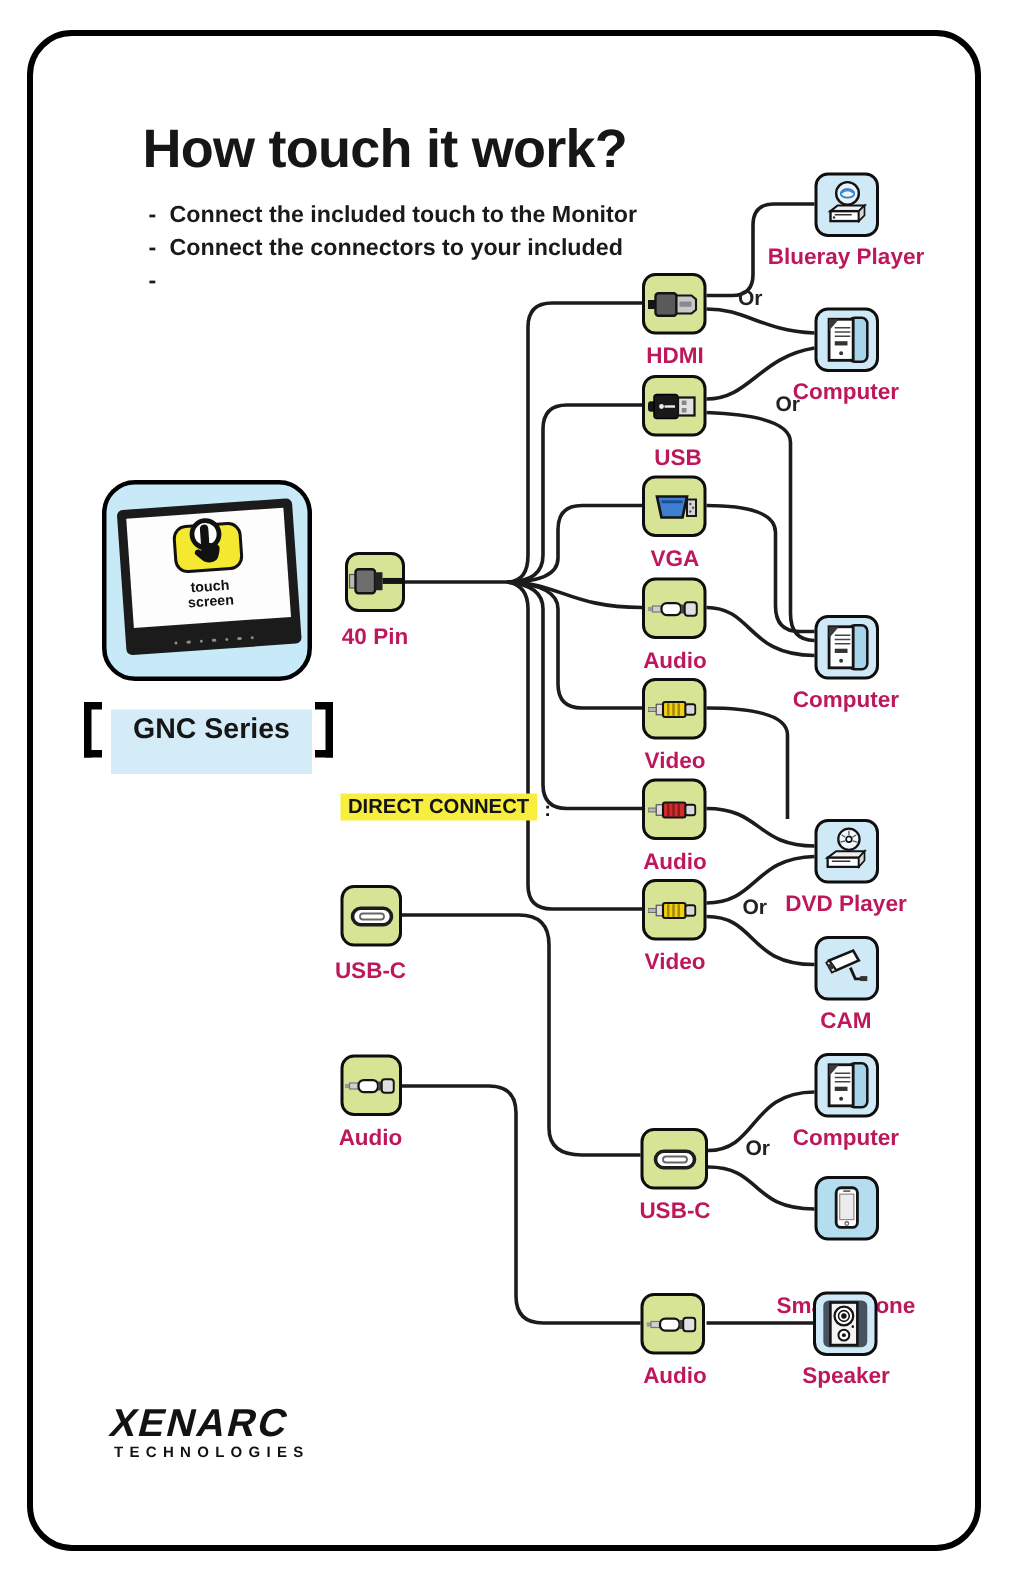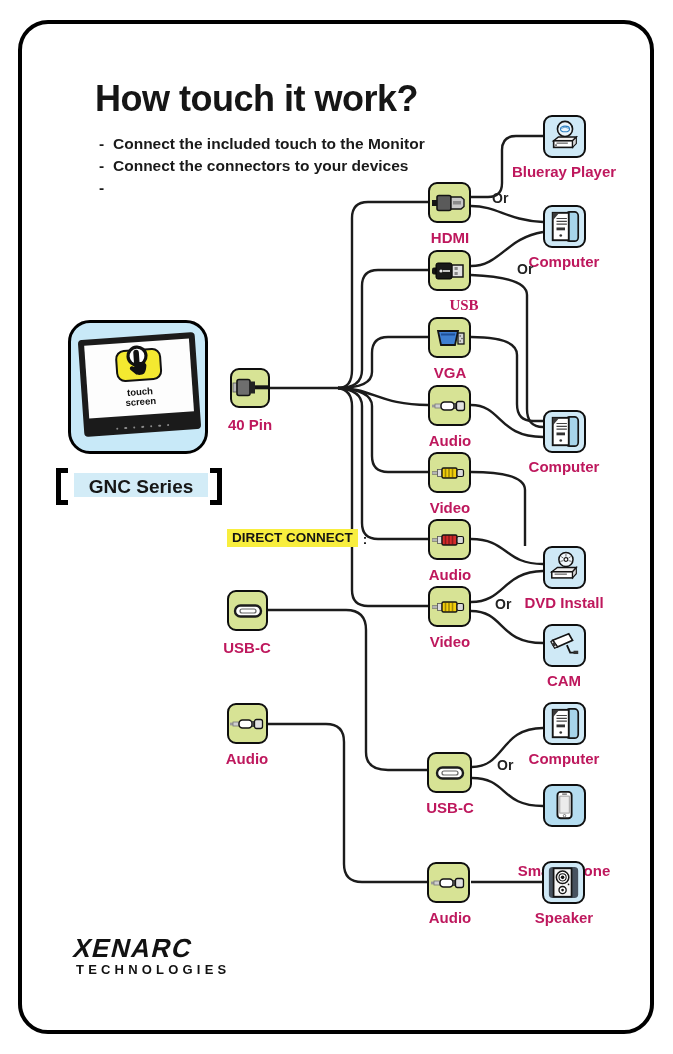--- a/index.html
+++ b/index.html
@@ -17,34 +17,34 @@
   .mon .screen{position:absolute;left:6px;top:6px;right:6px;bottom:18px;background:#fdfdfd;}
   .touch-badge{position:absolute;left:50%;top:7px;transform:translateX(-50%);width:46px;height:32px;background:#f4e930;border:2px solid #111;border-radius:9px;box-sizing:border-box;}
   .touch-hand{position:absolute;left:50%;top:1px;transform:translateX(-50%);}
   .touch-txt{position:absolute;left:0;top:45px;width:100%;text-align:center;font-size:9.5px;line-height:9.5px;font-weight:700;color:#111;}
   .bezel-dots{position:absolute;left:50%;bottom:5px;transform:translateX(-50%);display:flex;gap:6px;}
   .bezel-dots i{width:2.5px;height:2.5px;background:#8a8a8a;border-radius:50%;}
 
   .bracket{position:absolute;top:468px;width:12px;height:37px;box-sizing:border-box;}
   .bracket.l{left:56px;border-left:5px solid #000;border-top:5px solid #000;border-bottom:5px solid #000;}
   .bracket.r{left:210px;border-right:5px solid #000;border-top:5px solid #000;border-bottom:5px solid #000;}
-  .gnc-band{position:absolute;left:74px;top:473px;width:134px;height:24px;background:#d3ecf7;text-align:center;line-height:28px;font-size:19px;font-weight:600;color:#161616;}
+  .gnc-band{position:absolute;left:74px;top:473px;width:134px;height:43px;background:#d3ecf7;text-align:center;line-height:28px;font-size:19px;font-weight:600;color:#161616;}
 
   .cbox{position:absolute;width:43px;height:41px;background:#d7e395;border:2.5px solid #0e0e0e;border-radius:9px;box-sizing:border-box;display:flex;align-items:center;justify-content:center;}
   .dbox{position:absolute;width:43px;height:43px;background:#cfe9f6;border:2.5px solid #0e0e0e;border-radius:9px;box-sizing:border-box;display:flex;align-items:center;justify-content:center;overflow:hidden;}
   .lbl{position:absolute;text-align:center;font-size:15px;font-weight:600;color:#be185d;white-space:nowrap;}
   .or{position:absolute;font-size:14px;font-weight:600;color:#222;}
 
   .dc{position:absolute;left:227px;top:529px;display:flex;align-items:flex-end;}
   .dc .hl{background:#f8ee3e;padding:1px 5px 2px;font-size:13.5px;font-weight:700;color:#141414;}
   .dc .colon{margin-left:5px;font-size:13.5px;font-weight:700;color:#141414;}
 
   .logo{position:absolute;left:74px;top:936px;color:#121212;}
   .logo .brand{font-size:26px;font-weight:900;letter-spacing:1.5px;transform:skewX(-14deg);display:inline-block;line-height:24px;}
-  .logo .sub{font-size:13px;font-weight:700;letter-spacing:4.2px;margin-top:1px;margin-left:2px;}
+  .logo .sub{font-size:10px;font-weight:700;letter-spacing:4.2px;margin-top:1px;margin-left:2px;}
 </style>
 </head>
 <body>
 
 <div class="frame"></div>
 
 <svg class="wires" viewBox="0 0 673 1054" fill="none" stroke="#1c1c1c" stroke-width="2.4">
   <path d="M268 388 H338"></path>
   <path d="M338 388 Q352 388 352 370 V218 Q352 202 368 202 H428"></path>
   <path d="M338 388 Q362 388 362 370 V286 Q362 270 378 270 H428"></path>
@@ -71,21 +71,21 @@
 </svg>
 
 <div class="title">How touch it work?</div>
 <div class="bullets">
   <div class="row">
       <span class="mk">-</span>
       <span>Connect the included touch to the Monitor</span>
     </div>
   <div class="row">
       <span class="mk">-</span>
-      <span>Connect the connectors to your devices</span>
+      <span>Connect the connectors to your included</span>
     </div>
   <div class="row">
       <span class="mk">-</span>
     </div>
 </div>
 
 <div class="monitor-box">
   <div class="mon">
     <div class="screen">
       <div class="touch-badge"></div>
@@ -137,21 +137,21 @@
   <svg width="36" height="28" viewBox="0 0 36 28">
     <rect x="0" y="10.5" width="6" height="7" rx="2" fill="#141414"></rect>
     <rect x="4" y="6" width="16" height="16" rx="2" fill="#191919" stroke="#000" stroke-width="1"></rect>
     <circle cx="9" cy="14" r="1.6" fill="#eee"></circle>
     <rect x="11" y="13.2" width="7" height="1.6" fill="#eee"></rect>
     <rect x="20" y="8" width="11" height="12" fill="#e2e2e2" stroke="#141414" stroke-width="1.5"></rect>
     <rect x="22.5" y="10" width="3.2" height="3" fill="#888"></rect>
     <rect x="22.5" y="15" width="3.2" height="3" fill="#888"></rect>
   </svg>
 </div>
-<div class="lbl" style="left:419px;top:297px;width:90px;font-family:Liberation Serif, serif;">USB</div>
+<div class="lbl" style="left:407px;top:297px;width:90px;">USB</div>
 
 <div class="cbox" style="left:428px;top:317px;">
   <svg width="36" height="28" viewBox="0 0 36 28">
     <polygon points="6,7 26,7 23,21 9,21" fill="#3f7fd1" stroke="#141414" stroke-width="1.8"></polygon>
     <line x1="9" y1="10.5" x2="23" y2="10.5" stroke="#1e4f96" stroke-width="2"></line>
     <rect x="26" y="9" width="6" height="11" fill="#d5d5d5" stroke="#141414" stroke-width="1.3"></rect>
     <circle cx="28.2" cy="12" r="0.8" fill="#555"></circle>
       <circle cx="30" cy="14.5" r="0.8" fill="#555"></circle>
       <circle cx="28.2" cy="17" r="0.8" fill="#555"></circle>
   </svg>
@@ -260,21 +260,21 @@
         <line x1="24" y1="6" x2="21.6" y2="7.6"></line>
         <line x1="13" y1="11" x2="16.4" y2="10.2"></line>
         <line x1="25" y1="11" x2="21.6" y2="10.2"></line>
     </g>
     <polygon points="4,22 10,17.5 30,17.5 26,22" fill="#efefef" stroke="#141414" stroke-width="1.4"></polygon>
     <rect x="4" y="22" width="22" height="6.5" fill="#fff" stroke="#141414" stroke-width="1.6"></rect>
     <polygon points="26,28.5 30,24 30,17.5 26,22" fill="#d8d8d8" stroke="#141414" stroke-width="1.2"></polygon>
     <line x1="7" y1="24.5" x2="20" y2="24.5" stroke="#333" stroke-width="1"></line>
   </svg>
 </div>
-<div class="lbl" style="left:504px;top:594px;width:120px;">DVD Install</div>
+<div class="lbl" style="left:504px;top:594px;width:120px;">DVD Player</div>
 
 <div class="dbox" style="left:543px;top:624px;">
   <svg width="34" height="34" viewBox="0 0 36 36">
     <polygon points="5,12 22,5 26,12 10,19" fill="#fff" stroke="#141414" stroke-width="1.8"></polygon>
     <polygon points="5,12 10,19 7,20.5 3,13.5" fill="#dcdcdc" stroke="#141414" stroke-width="1.2"></polygon>
     <circle cx="6.3" cy="16.2" r="2" fill="#333"></circle>
     <path d="M20 17 l3.5 8 h6" fill="none" stroke="#141414" stroke-width="2"></path>
     <rect x="27" y="23" width="5" height="3.5" fill="#333"></rect>
   </svg>
 </div>

